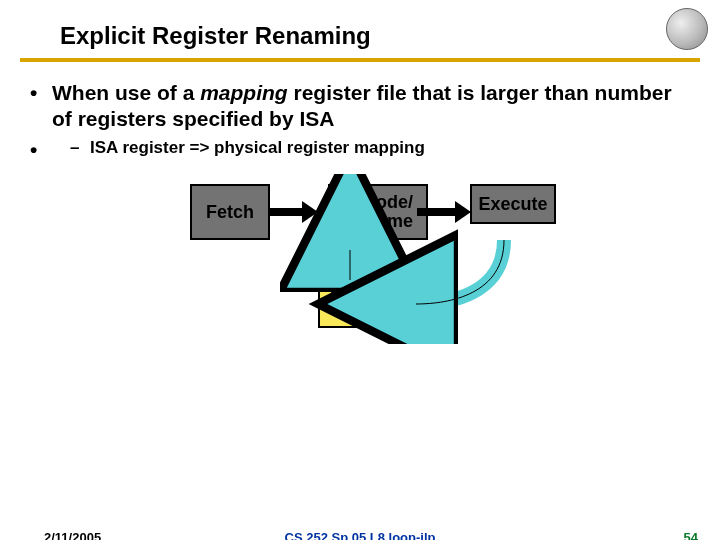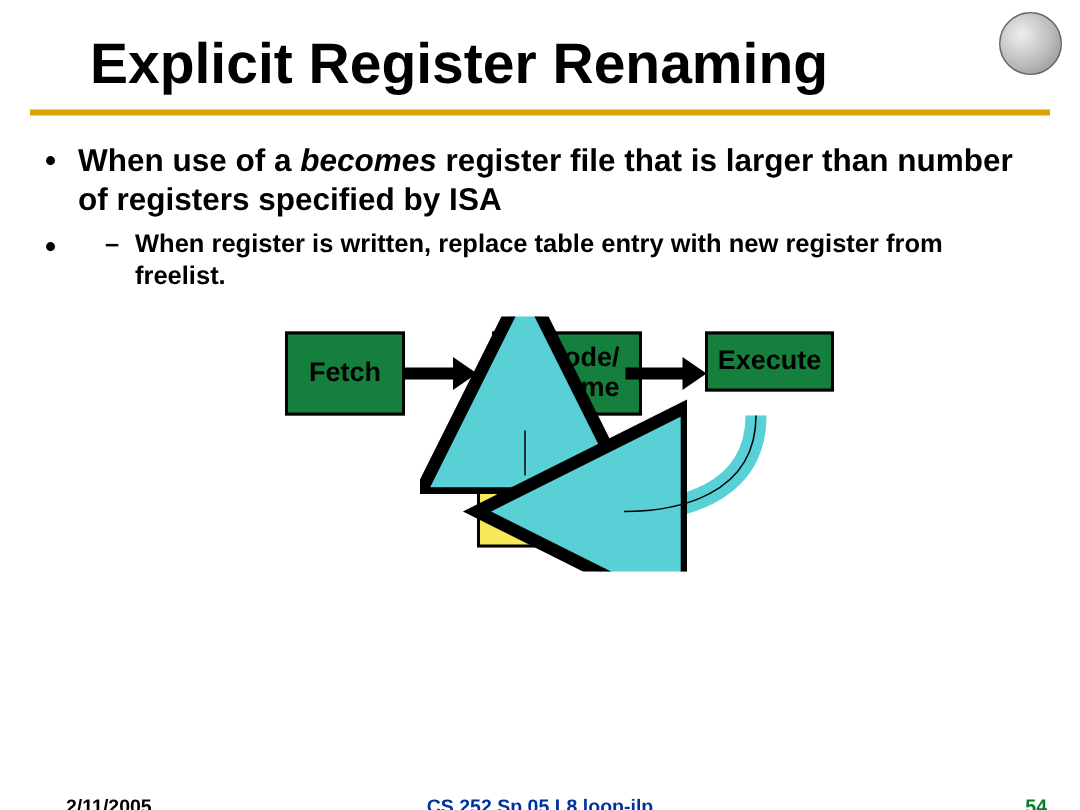--- a/index.html
+++ b/index.html
@@ -5,21 +5,21 @@
   * { margin: 0; padding: 0; box-sizing: border-box; }
   body {
     width: 720px;
     height: 540px;
     background: #fff;
     font-family: Arial, Helvetica, sans-serif;
     position: relative;
     overflow: hidden;
   }
   .title {
-    font-size: 38px;
+    font-size: 24px;
     font-weight: bold;
     color: #000;
     padding: 22px 0 8px 60px;
   }
   .title-underline {
     height: 4px;
     background: #d9a300;
     margin: 0 20px 0 20px;
   }
   .seal {
@@ -70,21 +70,21 @@
     top: 0;
   }
   .diagram {
     position: relative;
     width: 100%;
     height: 170px;
     margin-top: 16px;
   }
   .box {
     position: absolute;
-    background: #15803d;
+    background: #737373;
     border: 2px solid #000;
     display: flex;
     align-items: center;
     justify-content: center;
     text-align: center;
     font-family: "Comic Sans MS", cursive, sans-serif;
     font-weight: bold;
     font-size: 18px;
     line-height: 1.1;
     color: #000;
@@ -136,25 +136,25 @@
 <body>
 
 <div class="seal"></div>
 
 <div class="title">Explicit Register Renaming</div>
 <div class="title-underline"></div>
 
 <div class="content">
   <ul class="main">
     <li>
-      <span>When use of a </span><span class="italic">becomes</span><span> register file that is larger than number of registers specified by ISA</span>
+      <span>When use of a </span><span class="italic">mapping</span><span> register file that is larger than number of registers specified by ISA</span>
     </li>
     <li>
       <ul class="sub">
-        <li>When register is written, replace table entry with new register from freelist.</li>
+        <li>ISA register =&gt; physical register mapping</li>
       </ul>
     </li>
   </ul>
 
   <div class="diagram">
     <div class="box fetch">Fetch</div>
     <div class="box decode">Decode/<br>Rename</div>
     <div class="box execute">Execute</div>
     <div class="box yellow rename">Rename<br>Table</div>
 

